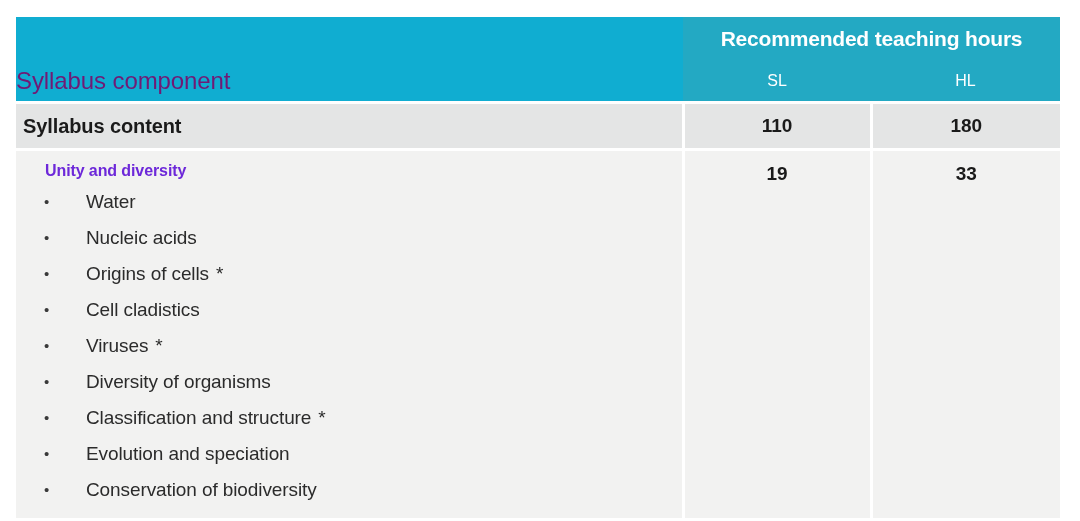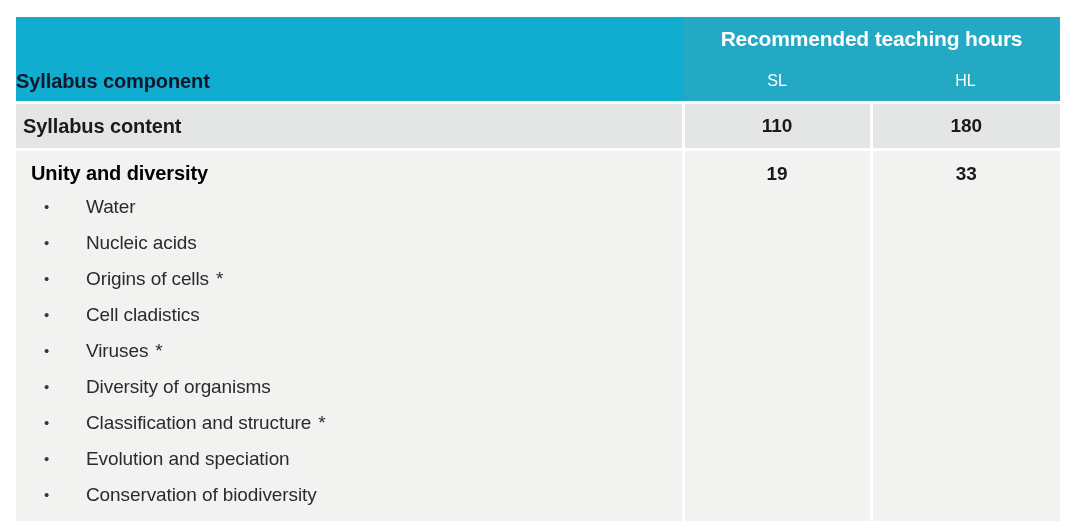--- a/index.html
+++ b/index.html
@@ -62,23 +62,23 @@
     letter-spacing: -0.2px;
     text-align: center;
     height: 44px;
     vertical-align: middle;
     border-left: 3px solid #ffffff;
     border-bottom: 3px solid #7EDCE8;
   }
 
   th.hdr-component {
     background: #10ADD1;
-    color: #0f172a;
-    font-size: 20px;
-    font-weight: bold;
+    color: #701a75;
+    font-size: 24px;
+    font-weight: normal;
     letter-spacing: -0.1px;
     text-align: left;
     padding-left: 15px;
     height: 40px;
     vertical-align: middle;
   }
 
   th.hdr-sl, th.hdr-hl {
     background: #23A9C3;
     color: #ffffff;
@@ -124,24 +124,24 @@
   tr.row-topic td.cell-num {
     border-left: 3px solid #ffffff;
     text-align: center;
     font-size: 19px;
     font-weight: bold;
     color: #1a1a1a;
     padding-top: 12px;
   }
 
   .topic-title {
-    font-size: 20px;
-    font-weight: bold;
-    color: #000000;
-    padding: 11px 0 4px 15px;
+    font-size: 16px;
+    font-weight: bold;
+    color: #6d28d9;
+    padding: 11px 0 4px 29px;
     letter-spacing: -0.1px;
   }
 
   ul.topic-list {
     list-style: none;
     margin: 0;
     padding: 0 0 10px 0;
   }
   ul.topic-list li {
     position: relative;

